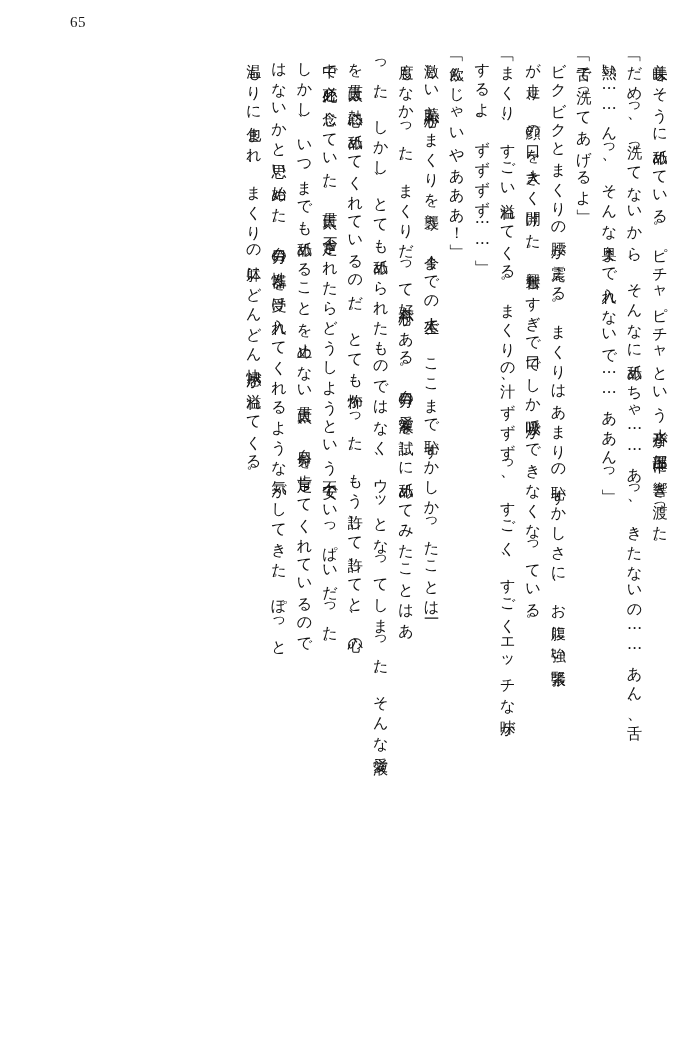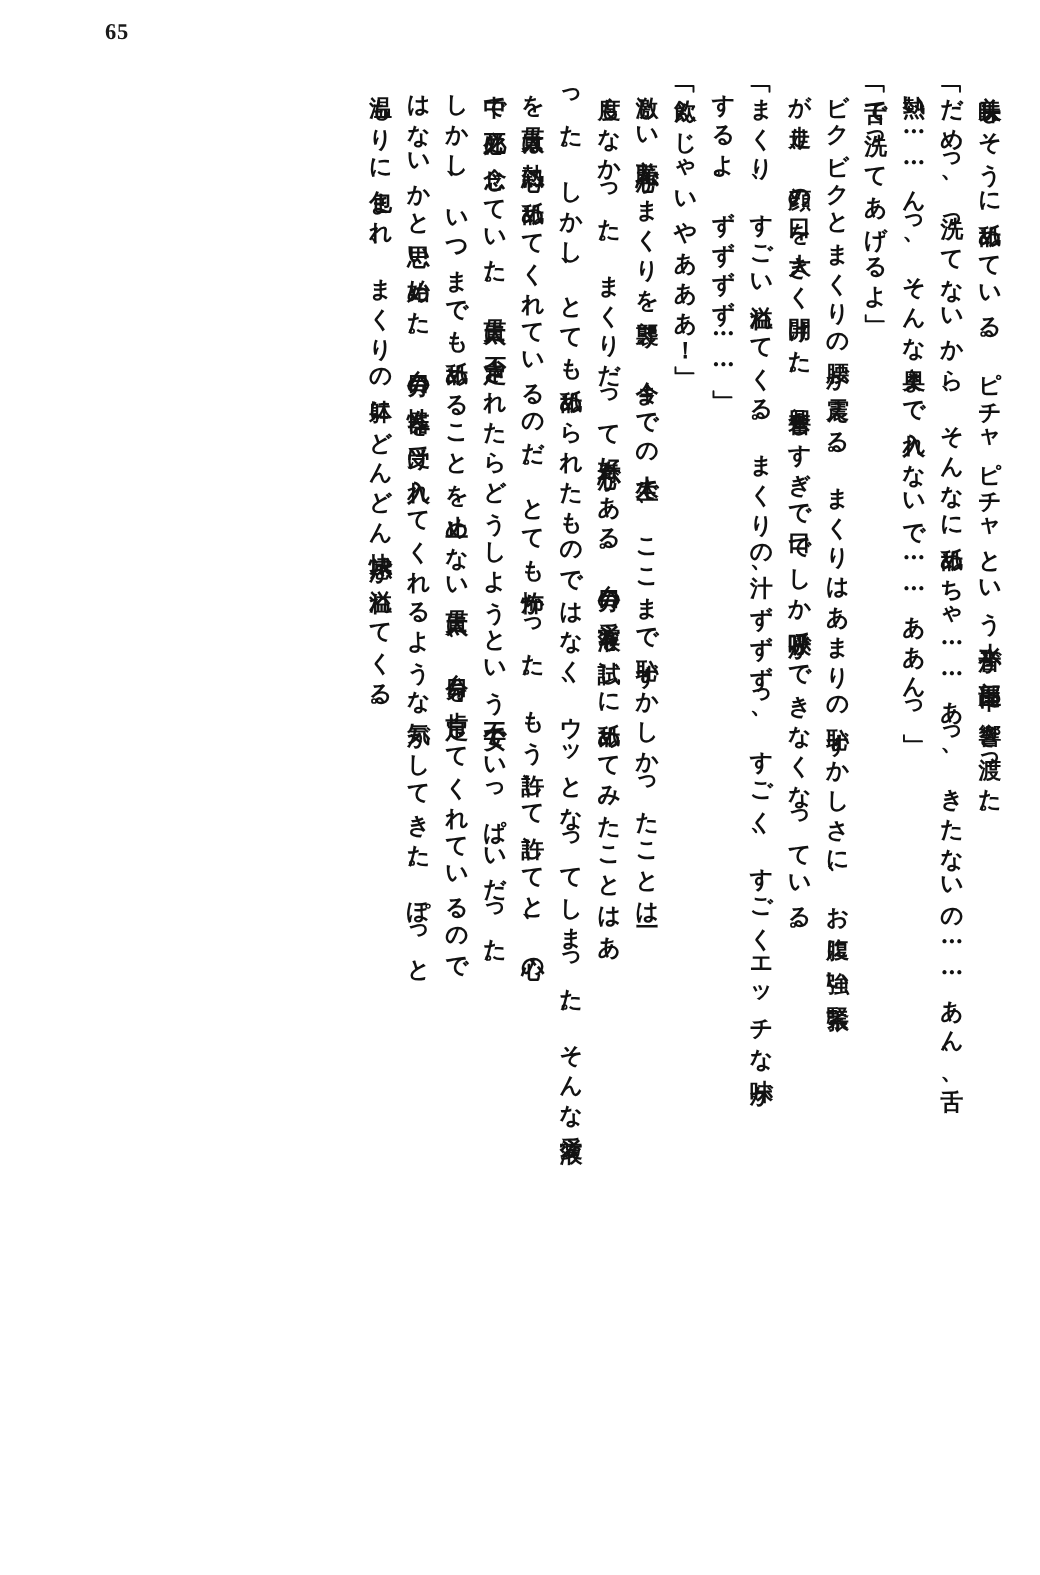--- a/index.html
+++ b/index.html
@@ -13,21 +13,20 @@
     font-family: "Liberation Serif", "DejaVu Serif", serif;
     color: #111111;
     position: relative;
     overflow: hidden;
   }
   #page {
     position: relative;
     width: 693px;
     height: 743px;
     box-sizing: border-box;
-    font-weight: bold;
   }
   
   #page-number {
     position: absolute;
     top: 14px;
     left: 70px;
     font-size: 15px;
     letter-spacing: 0.5px;
     color: #1a1a1a;
     font-family: "Liberation Serif", "DejaVu Serif", serif;

